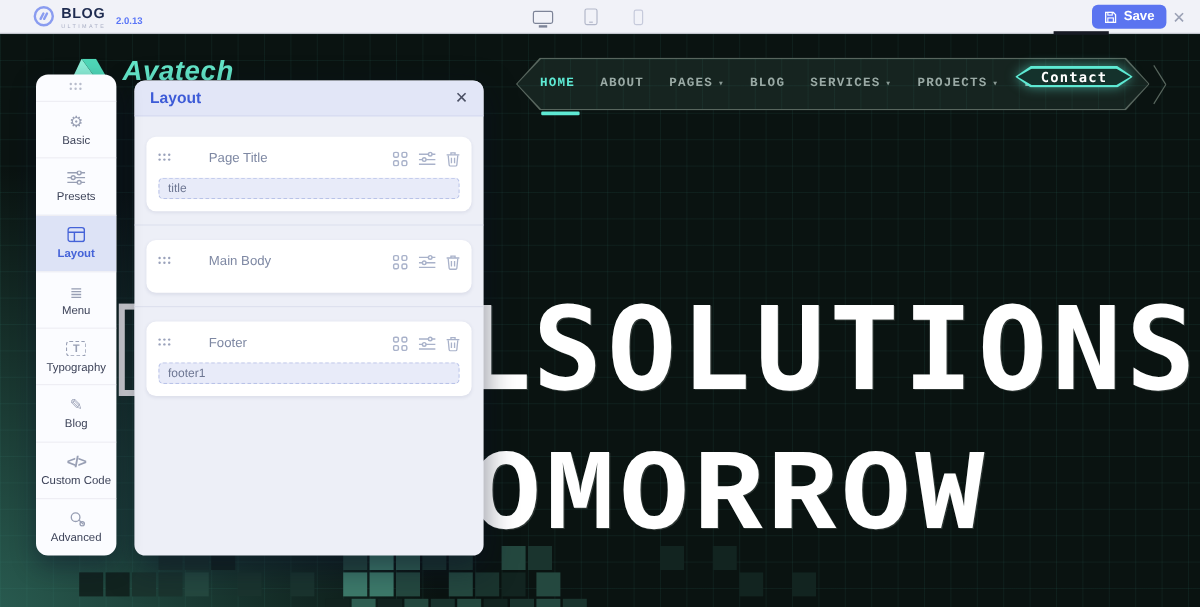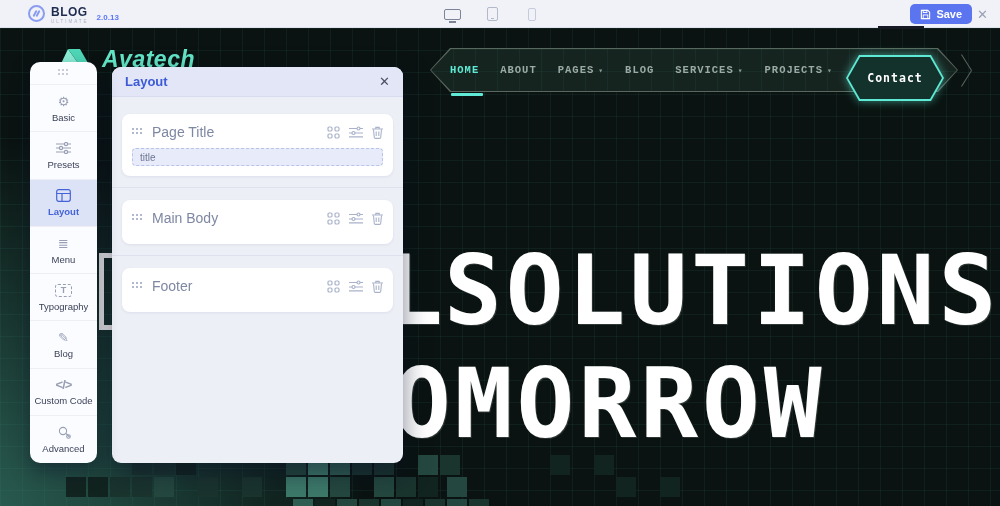--- a/index.html
+++ b/index.html
@@ -56,39 +56,39 @@
                background-image:
                  linear-gradient(rgba(94,234,212,0.05) 1px, transparent 1px),
                  linear-gradient(90deg, rgba(94,234,212,0.05) 1px, transparent 1px);
                background-size:22px 22px; }
   .nav-items { position:absolute; left:20px; top:0; height:44px; display:flex; align-items:center; gap:21px; }
   .nav-item { display:flex; align-items:center; gap:4px; font-family:Liberation Mono, monospace;
               font-size:10.5px; font-weight:bold; letter-spacing:1px; color:#9aaaa5; cursor:pointer; text-decoration:none; }
   .nav-item.active { color:#5eead4; }
   .nav-item .caret { font-size:8px; color:#8a9a95; }
   .nav-underline { position:absolute; left:21px; bottom:-4px; width:32px; height:3px; background:#5eead4; border-radius:1px; }
-  .contact-btn { position:absolute; right:14px; top:7px; width:98px; height:46px; cursor:pointer;
+  .contact-btn { position:absolute; right:14px; top:7px; width:98px; height:18px; cursor:pointer;
                  filter:drop-shadow(0 0 5px rgba(94,234,212,.55)); }
   .contact-hex { position:absolute; inset:0; background:#5eead4;
                  clip-path:polygon(13px 0, calc(100% - 13px) 0, 100% 50%, calc(100% - 13px) 100%, 13px 100%, 0 50%); }
   .contact-hex-in { position:absolute; inset:2px; background:#14322c; display:flex; align-items:center; justify-content:center;
                  clip-path:polygon(12px 0, calc(100% - 12px) 0, 100% 50%, calc(100% - 12px) 100%, 12px 100%, 0 50%); }
   .contact-label { font-family:"DejaVu Sans Mono",monospace; font-size:11.5px; font-weight:bold; color:#fff; letter-spacing:1px; }
   .nav-chevron { position:absolute; right:-18px; top:6px; width:16px; height:32px; }
   .nav-chevron i { position:absolute; left:6px; width:1px; height:19px; background:#59675f; }
   .nav-chevron i:nth-child(1){ top:-1px; transform:rotate(-32deg); }
   .nav-chevron i:nth-child(2){ top:15px; transform:rotate(32deg); }
 
   
   .hero { font-family:"DejaVu Sans Mono",monospace; font-weight:bold; color:#fff; position:absolute;
           font-size:96px; line-height:96px; letter-spacing:4px; white-space:nowrap;
           text-shadow:1px 1px 0 rgba(150,160,155,.25); }
   .hero-l1a { left:385px; top:215px; }
   .hero-l1b { left:444px; top:215px; }
-  .hero-l2  { left:393px; top:328px; }
+  .hero-l2  { left:393px; top:339px;font-family:Liberation Mono, monospace; }
   .letter-fragment { position:absolute; left:99px; top:225px; width:18px; height:77px;
                      border:5px solid #f2f2f2; }
 
   
   .sidebar { position:absolute; left:30px; top:62px; width:67px; height:401px; background:#fbfcff;
              border-radius:10px; box-shadow:0 8px 20px rgba(10,15,40,.45); z-index:20; overflow:hidden; }
   .side-handle { height:22px; display:flex; align-items:center; justify-content:center; cursor:grab; }
   .dots { display:grid; grid-template-columns:repeat(3,4px); grid-auto-rows:4px; }
   .dots b { width:2px; height:2px; border-radius:50%; background:#b7bccb; }
   .side-item { height:47.3px; border-top:1px solid #eeeef4; display:flex; flex-direction:column;
@@ -109,21 +109,21 @@
   .panel-header { height:30px; background:#e2e6f7; display:flex; align-items:center; justify-content:space-between;
                   padding:0 13px; border-bottom:1px solid #d6dbf0; }
   .panel-title { font-size:13px; font-weight:bold; color:#3d5bd7; }
   .panel-close { color:#4a4f63; font-size:13px; cursor:pointer; line-height:1; }
   .panel-body { padding:17px 10px 0 10px; }
   .sec-card { background:#fff; border-radius:8px; padding:9px 10px 10px 10px; box-shadow:0 1px 3px rgba(30,40,90,.08); }
   .sec-divider { border-top:1px solid #dee1ee; margin:11px -10px 12px -10px; }
   .sec-head { display:flex; align-items:center; height:18px; margin-bottom:7px; }
   .sec-dots { margin-right:8px; cursor:grab; }
   .sec-dots b { background:#9aa2bb; }
-  .sec-label { font-size:14px; color:#7e88a3; flex:1; }
+  .sec-label { font-size:11px; color:#7e88a3; flex:1;margin-left:22px; }
   .sec-icons { display:flex; gap:9px; align-items:center; }
   .sec-icons svg { display:block; cursor:pointer; }
   .fields { display:flex; gap:9px; }
   .field { flex:1; height:18px; background:#e8ebf9; border:1px dashed #b9c3e8; border-radius:4px;
            font-size:10px; color:#6d7692; display:flex; align-items:center; padding:0 7px; cursor:pointer; }
   .field.accent { color:#3d5ccc; font-weight:bold; }
 </style>
 </head>
 <body>
 
@@ -473,15 +473,18 @@
           <g fill="none" stroke="#a9b2ca" stroke-width="1.1">
             <path d="M1.5 3.5 l.8 8 a1 1 0 0 0 1 .9 h4.4 a1 1 0 0 0 1-.9 l.8-8"></path>
             <line x1="0" y1="3" x2="11" y2="3"></line>
                 <path d="M3.8 3 v-1.6 h3.4 V3"></path>
             <line x1="4.2" y1="5.5" x2="4.2" y2="10"></line>
                 <line x1="6.8" y1="5.5" x2="6.8" y2="10"></line>
               </g>
             </svg>
       </span>
     </div>
+    <div class="fields">
+          <div class="field">footer1</div>
+        </div>
   </div>
 </div>
 </div>
 
 </body></html>

